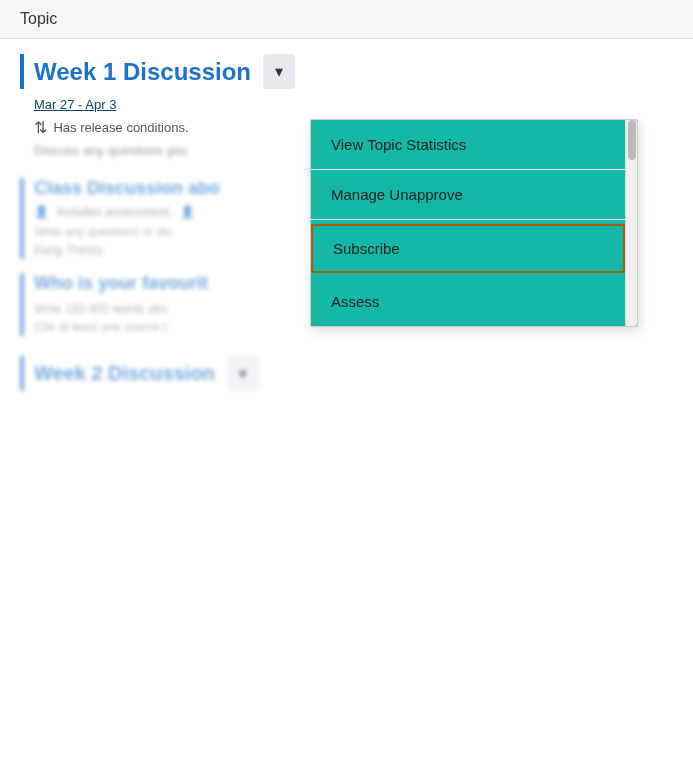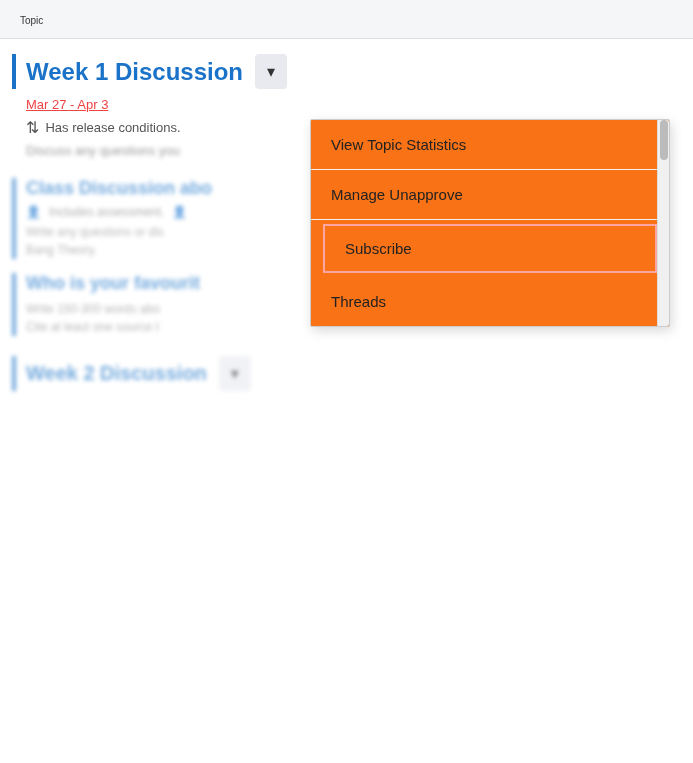--- a/index.html
+++ b/index.html
@@ -20,27 +20,27 @@
     }
 
     
     .header-bar {
       background: #f5f6f8;
       border-bottom: 1px solid #ddd;
       padding: 10px 20px;
     }
 
     .header-bar .topic-label {
-      font-size: 10px;
+      font-size: 16px;
       color: #333;
     }
 
     
     .content-area {
-      padding: 15px 12px;
+      padding: 15px 20px;
       position: relative;
     }
 
     
     .discussion-header-row {
       display: flex;
       align-items: center;
       gap: 12px;
       margin-bottom: 8px;
       border-left: 4px solid #1a73c8;
@@ -59,21 +59,21 @@
       border-radius: 4px;
       padding: 8px 12px;
       cursor: pointer;
       font-size: 16px;
       color: #333;
     }
 
     
     .date-range {
       font-size: 13px;
-      color: #ef4444;
+      color: #0c4a6e;
       text-decoration: underline;
       margin-left: 14px;
       margin-bottom: 6px;
     }
 
     
     .release-conditions {
       display: flex;
       align-items: center;
       gap: 6px;
@@ -144,22 +144,22 @@
     .blurred-content {
       filter: blur(2px);
       opacity: 0.6;
     }
 
     
     .dropdown-menu {
       position: absolute;
       top: 80px;
       left: 310px;
-      width: 360px;
-      background: #f97316;
+      width: 328px;
+      background: #14b8a6;
       border: 1px solid #ccc;
       border-radius: 2px;
       box-shadow: 2px 4px 12px rgba(0,0,0,0.15);
       z-index: 100;
     }
 
     .dropdown-scrollbar {
       position: absolute;
       right: 0;
       top: 0;
@@ -187,22 +187,22 @@
       cursor: pointer;
       border-bottom: 1px solid #f0f0f0;
       margin-right: 12px;
     }
 
     .dropdown-item:last-child {
       border-bottom: none;
     }
 
     .dropdown-item.highlighted {
-      border: 2px solid #fca5a5;
-      margin: 4px 12px 4px 12px;
+      border: 2px solid #a16207;
+      margin: 4px 12px 4px 0;
       padding: 14px 20px;
     }
   </style>
 </head>
 <body>
 
 <div class="page-container">
 
   <div class="header-bar">
     <span class="topic-label">Topic</span>
@@ -258,18 +258,18 @@
       <div class="dropdown-item">
         <span>View Topic Statistics</span>
       </div>
       <div class="dropdown-item">
         <span>Manage Unapprove</span>
       </div>
       <div class="dropdown-item highlighted">
         <span>Subscribe</span>
       </div>
       <div class="dropdown-item">
-        <span>Threads</span>
+        <span>Assess</span>
       </div>
     </div>
 
   </div>
 </div>
 
 </body></html>

